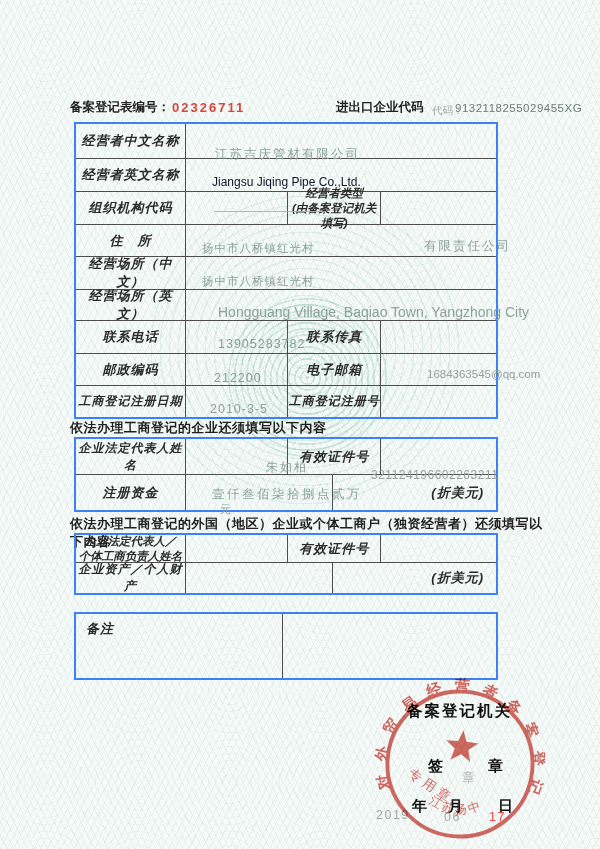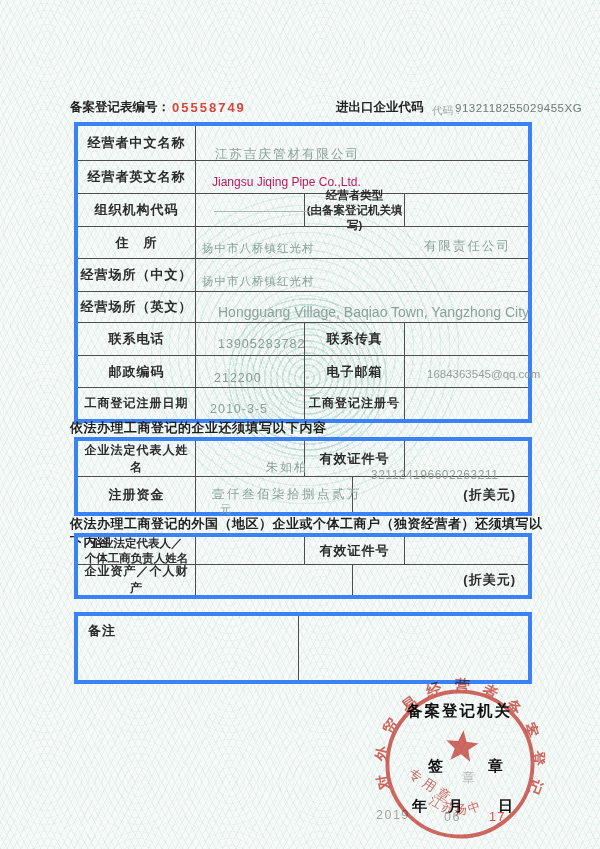--- a/index.html
+++ b/index.html
@@ -21,21 +21,21 @@
   .title{position:absolute;left:0;top:52px;width:600px;text-align:center;
     font-size:24px;font-weight:bold;color:#1c1c1c;letter-spacing:4px;}
   .meta{position:absolute;top:99px;font-size:12.5px;font-weight:bold;color:#222;}
   .meta-no-label{left:70px;}
   .meta-no-value{position:absolute;left:172px;top:100px;font-size:13px;font-weight:bold;
     color:#d8453b;letter-spacing:2px;}
   .meta-code-label{left:336px;}
   .meta-code-ghost{position:absolute;left:432px;top:104px;font-size:10.5px;color:#9fa8a3;}
   .meta-code-value{position:absolute;left:455px;top:102px;font-size:11.5px;color:#6e7a75;letter-spacing:0.5px;}
 
-  .tbl{position:absolute;left:74px;width:458px;border:4px solid #3b82f6;box-sizing:border-box;}
+  .tbl{position:absolute;left:74px;width:424px;border:2px solid #3b82f6;box-sizing:border-box;font-style:italic;}
   .row{display:flex;box-sizing:border-box;border-top:1px solid #4e4e4e;}
   .row:first-child{border-top:none;}
   .cell{box-sizing:border-box;border-left:1px solid #4e4e4e;display:flex;flex-direction:column;
     align-items:center;justify-content:center;text-align:center;}
   .cell:first-child{border-left:none;}
   .lbl{font-weight:bold;font-size:13px;color:#2b2b2b;letter-spacing:1px;}
   .lbl2{font-weight:bold;font-size:11.5px;color:#2b2b2b;}
   .w1{width:119px}.w2{width:111px}.w3{width:102px}.w4{width:126px}
   .w2b{width:160px}.w3b{width:179px}.wspan{width:339px}
   .wr1{width:224px}.wr2{width:234px}
@@ -49,21 +49,21 @@
 
   .sect-head{position:absolute;left:70px;font-size:13px;font-weight:bold;color:#1f1f1f;letter-spacing:0.5px;}
   .sh1{top:419px}
   .sh2{top:515px;width:480px;}
   .foot-note{position:absolute;left:66px;top:684px;width:480px;font-size:12.5px;font-weight:bold;
     color:#1f1f1f;letter-spacing:0.5px;}
 
   
   .fill{position:absolute;color:#8ca19a;white-space:nowrap;}
   .f-cn-name{left:215px;top:146px;font-size:12.5px;letter-spacing:2px;}
-  .f-en-name{left:212px;top:175px;font-size:12px;color:#be185d;}
+  .f-en-name{left:212px;top:175px;font-size:12px;color:#0f172a;}
   .f-org-code{left:214px;top:204px;font-size:12px;color:#a7b3ae;letter-spacing:-2px;}
   .f-op-type{left:424px;top:214px;font-size:12.5px;letter-spacing:2px;margin-top:24px;}
   .f-address{left:202px;top:241px;font-size:11.5px;letter-spacing:1px;}
   .f-prem-cn{left:202px;top:274px;font-size:11.5px;letter-spacing:1px;}
   .f-prem-en{left:218px;top:304px;font-size:14px;}
   .f-phone{left:218px;top:337px;font-size:12.5px;letter-spacing:1px;color:#8a9a95;}
   .f-postcode{left:214px;top:371px;font-size:12.5px;letter-spacing:1px;color:#8a9a95;}
   .f-email{left:427px;top:368px;font-size:11.5px;color:#949e99;}
   .f-reg-date{left:210px;top:402px;font-size:12.5px;letter-spacing:1px;}
   .f-legal-name{left:266px;top:459px;font-size:12px;letter-spacing:2px;}
@@ -85,21 +85,21 @@
 </style>
 </head>
 <body>
 
 <div class="page">
   <div class="wm wm1"></div>
   <div class="wm wm2"></div>
 
 
   <div class="meta meta-no-label">备案登记表编号：</div>
-  <div class="meta-no-value">05558749</div>
+  <div class="meta-no-value">02326711</div>
   <div class="meta meta-code-label">进出口企业代码</div>
   <div class="meta-code-ghost">代码：</div>
   <div class="meta-code-value">9132118255029455XG</div>
 
   <div class="tbl tbl1">
     <div class="row rh34">
       <div class="cell w1">
           <span class="lbl">经营者中文名称</span>
         </div>
       <div class="cell wspan"></div>

